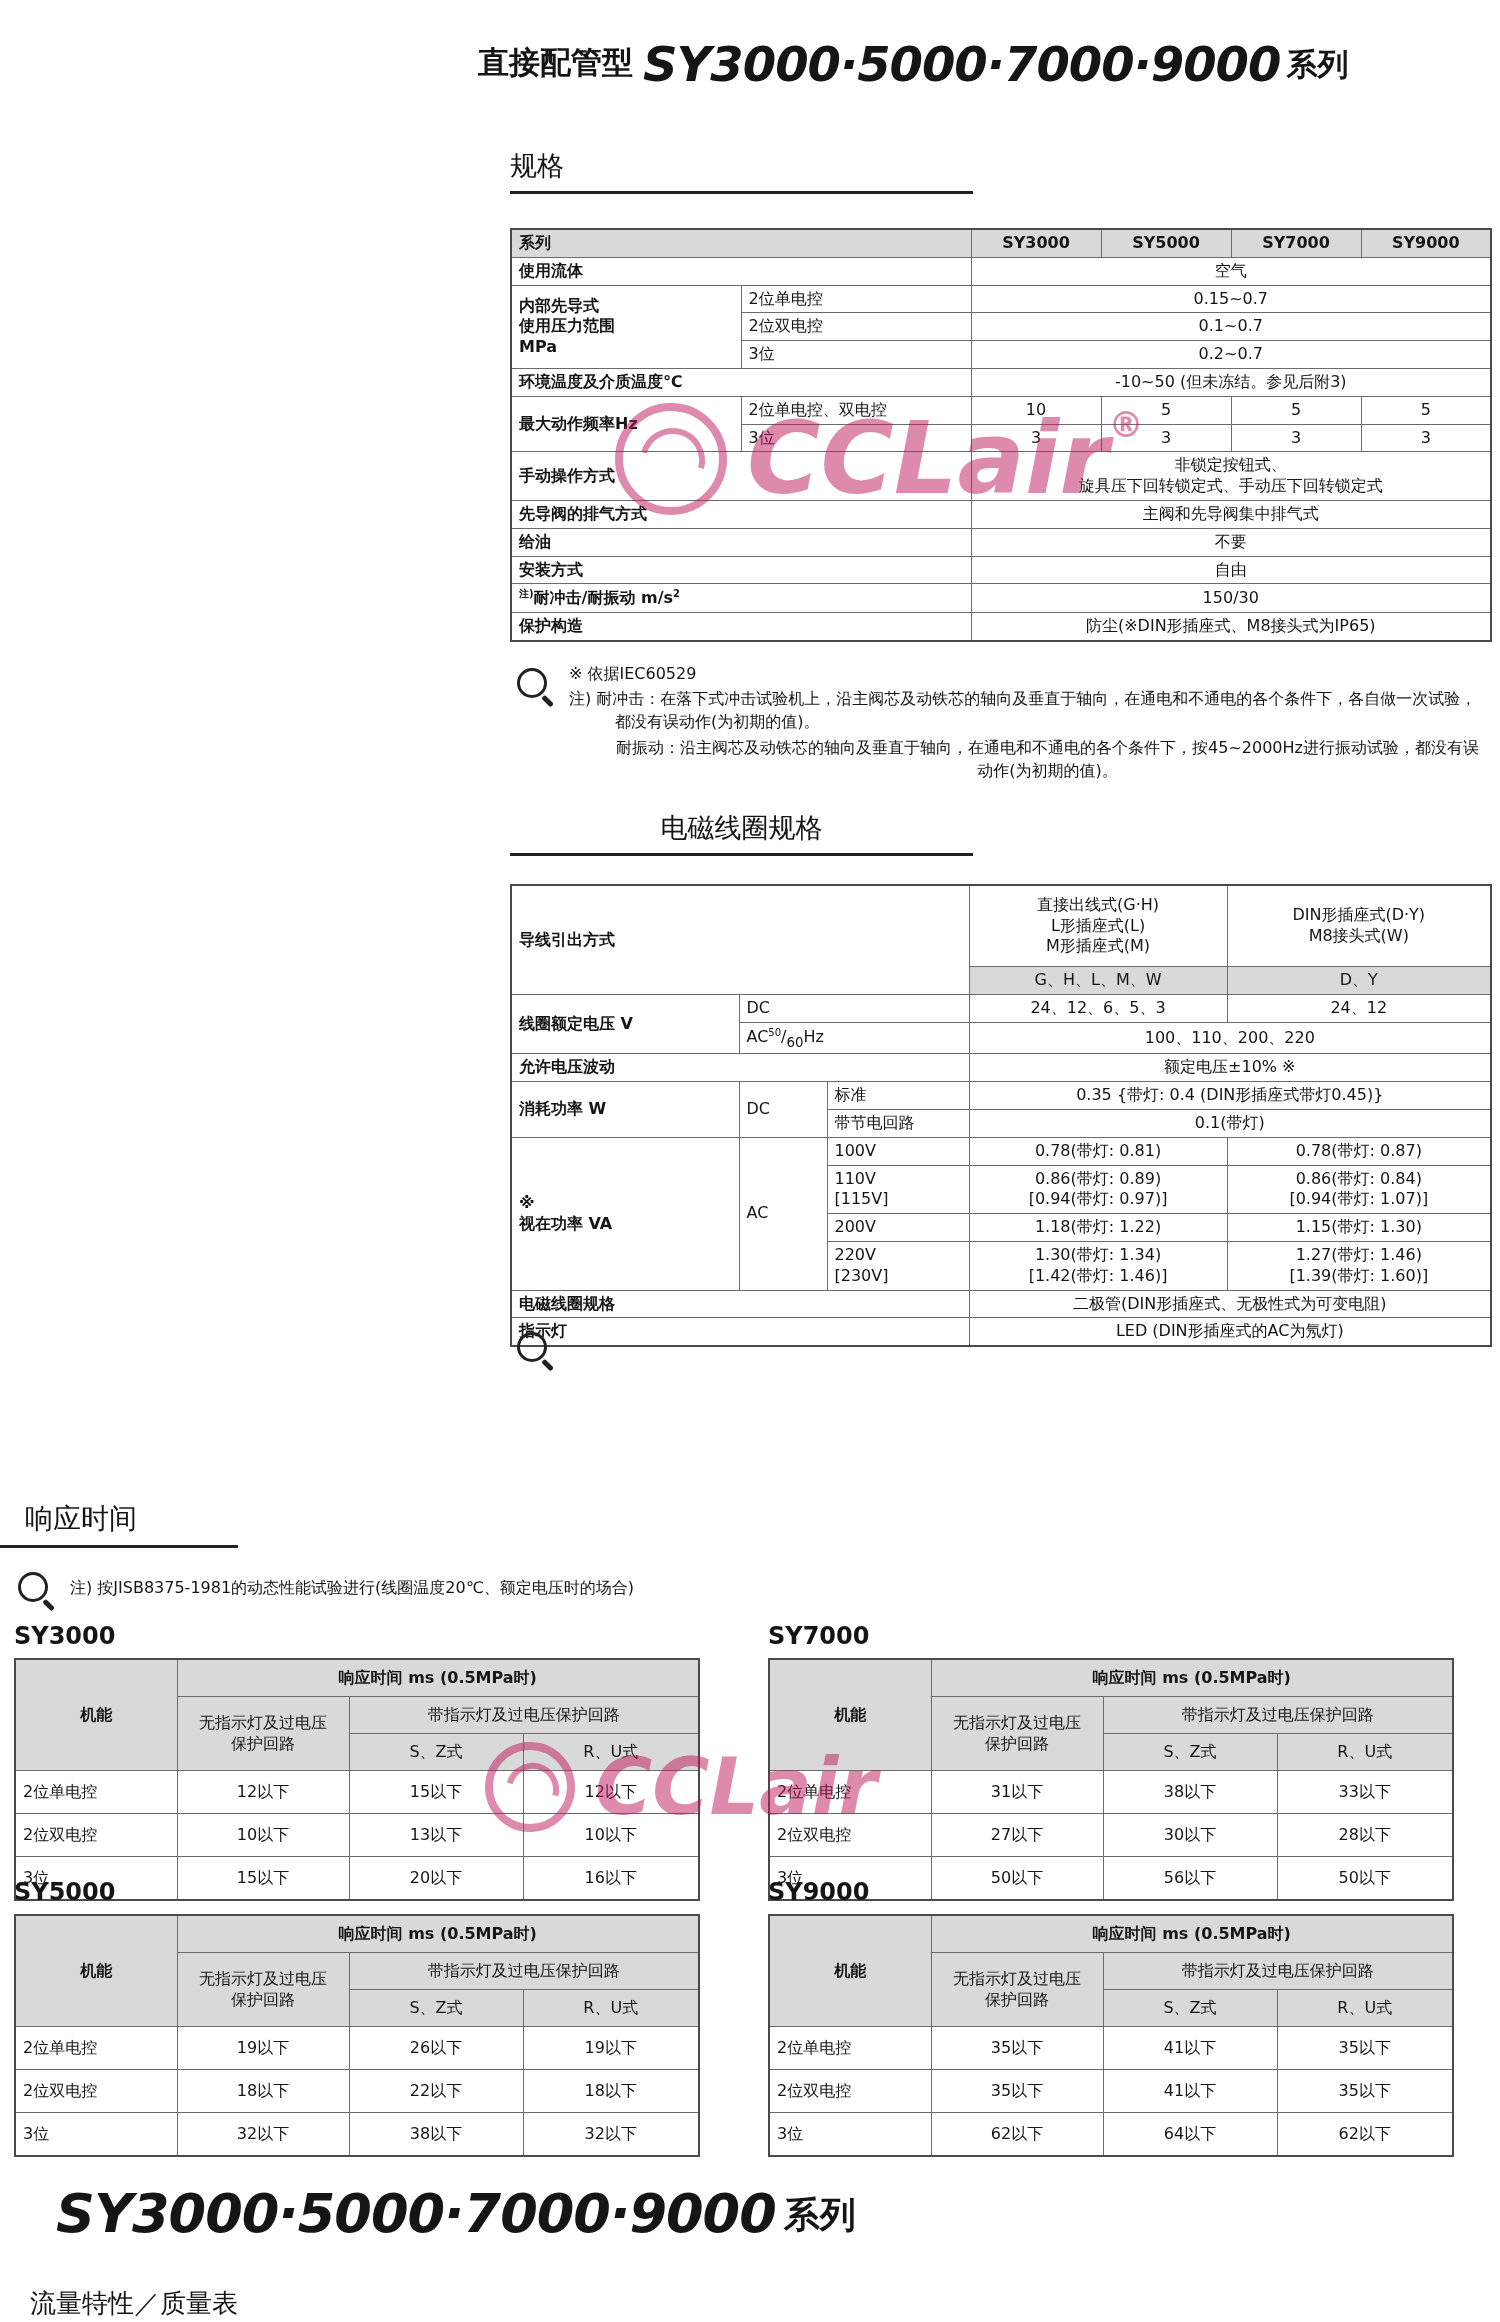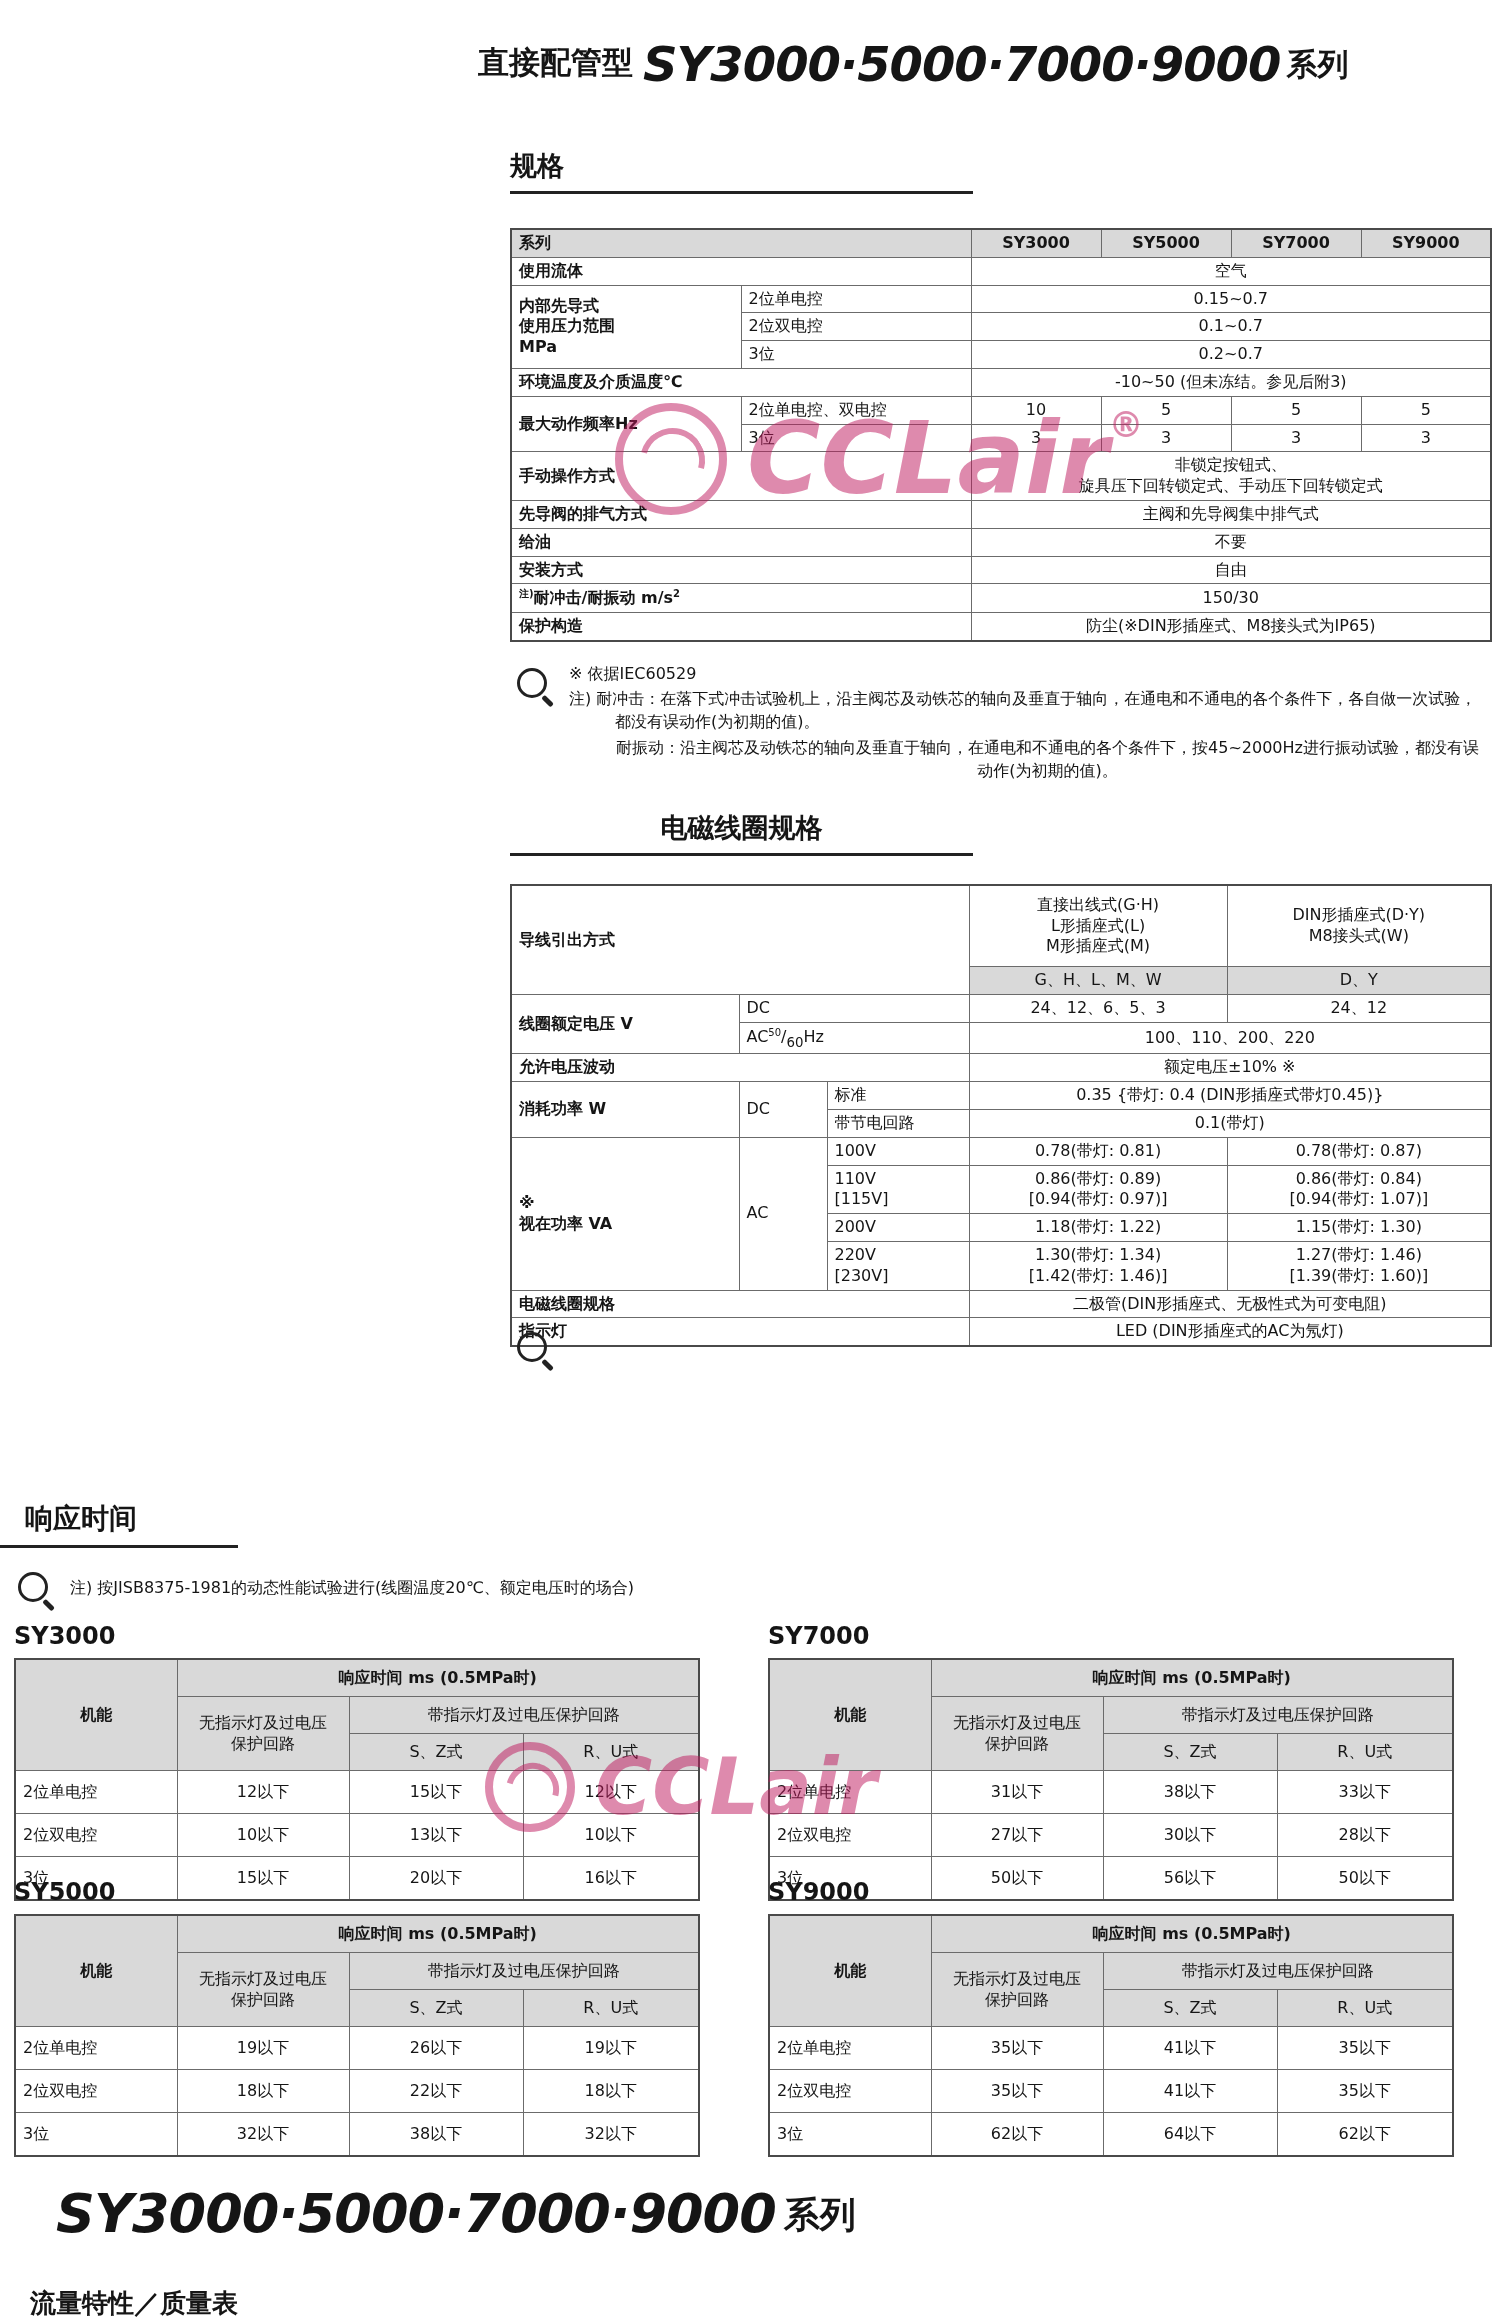--- a/index.html
+++ b/index.html
@@ -7,21 +7,21 @@
     width:1500px;height:2322px;position:relative;overflow:hidden;
     background:#ffffff;color:#151515;
     font-family:"DejaVu Sans","Liberation Sans",sans-serif;
   }
   .abs{position:absolute;}
   
   .top-title{left:478px;top:36px;white-space:nowrap;}
   .top-title .pre{font-size:31px;font-weight:bold;vertical-align:8px;margin-right:10px;}
   .top-title .big{font-size:48px;font-weight:bold;font-style:italic;letter-spacing:-1px;}
   .top-title .suf{font-size:31px;font-weight:bold;vertical-align:6px;margin-left:6px;}
-  .sec-h{font-size:27px;font-weight:bold;border-bottom:3px solid #222;padding-bottom:7px;}
+  .sec-h{font-size:27px;font-weight:normal;border-bottom:3px solid #222;padding-bottom:7px;}
   #spec-title{left:510px;top:148px;width:463px;}
   #coil-title{left:510px;top:810px;width:463px;text-align:center;}
   #resp-title{left:0;top:1500px;width:213px;padding-left:25px;font-size:28px;}
   #flow-title{left:0;top:2286px;width:450px;padding-left:30px;font-size:26px;}
   
   table{border-collapse:collapse;table-layout:fixed;background:#fff;}
   .t{border:2px solid #4a4a4a;}
   .t td{border:1px solid #6b6b6b;font-size:16px;line-height:1.3;padding:3px 7px;vertical-align:middle;}
   .hd{background:#d9d9d9;}
   .b{font-weight:bold;}

